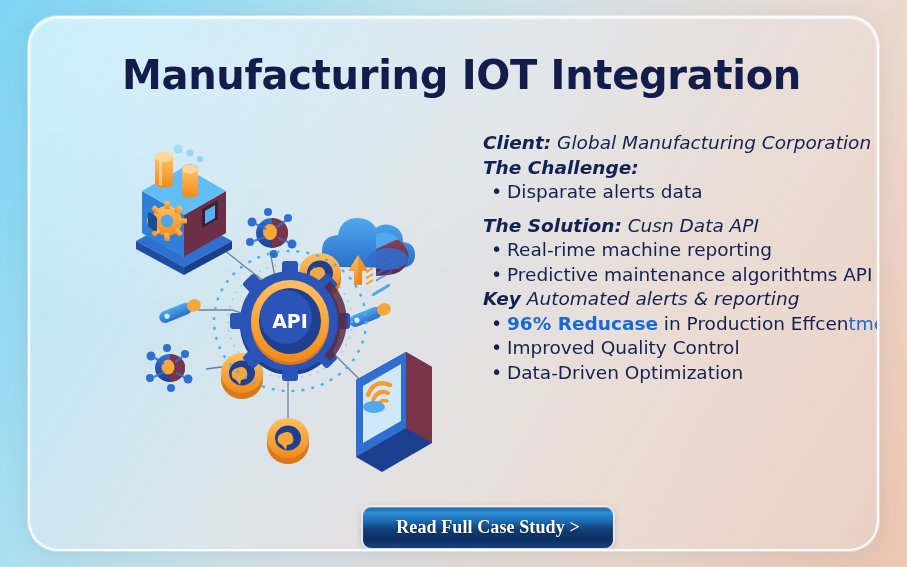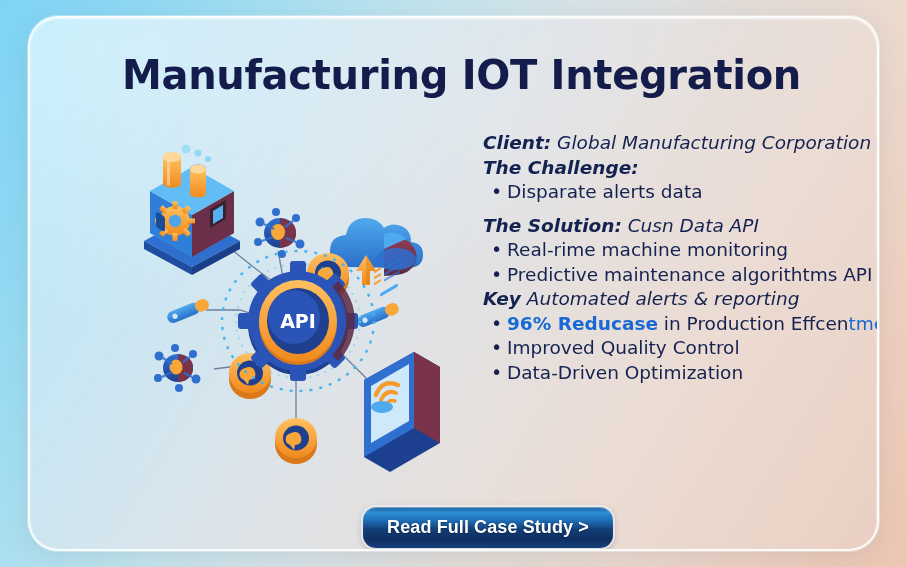--- a/index.html
+++ b/index.html
@@ -79,21 +79,21 @@
     font-size: 40px;
     font-weight: bold;
     letter-spacing: -0.3px;
     color: #131c4b;
     z-index: 4;
   }
 
   
   .illus {
     position: absolute;
-    left: 98px;
+    left: 90px;
     top: 125px;
     width: 345px;
     height: 345px;
     z-index: 3;
   }
   .illus svg { display: block; width: 345px; height: 345px; }
 
   
   .copy {
     position: absolute;
@@ -130,41 +130,41 @@
   .hl { color: #1769d6; font-weight: bold; }
   .hl-tail { color: #1769d6; }
 
   
   .cta {
     position: absolute;
     left: 333px;
     top: 489px;
     width: 250px;
     height: 41px;
-    border-radius: 13px;
+    border-radius: 8px;
     z-index: 5;
     background:
       linear-gradient(180deg,
         #1a5e9e 0%,
         #2b8fd4 14%,
         #1f6fb8 32%,
         #123f77 55%,
         #0d2f63 78%,
         #17417c 100%);
     box-shadow:
       0 0 0 2px rgba(255,255,255,0.55),
       0 2px 7px rgba(20,45,80,0.35),
       inset 0 1px 1px rgba(255,255,255,0.45);
     display: flex;
     align-items: center;
     justify-content: center;
     cursor: pointer;
     border: none;
     padding: 0;
-    font-family: Liberation Sans, sans-serif;
+    font-family: Liberation Serif, serif;
   }
   .cta-label {
     color: #ffffff;
     font-size: 18px;
     font-weight: bold;
     letter-spacing: 0.1px;
     text-shadow: 0 1px 2px rgba(0,0,0,0.40);
     white-space: nowrap;
   }
 </style>
@@ -406,21 +406,21 @@
       <div class="row">
         <span class="lbl">The Challenge:</span>
       </div>
 
       <div class="bullet">Disparate alerts data</div>
 
       <div class="row gap">
         <span class="lbl">The Solution:</span><span>  Cusn Data API</span>
       </div>
 
-      <div class="bullet">Real-rime machine monitoring</div>
+      <div class="bullet">Real-rime machine reporting</div>
       <div class="bullet">Predictive maintenance algorithtms API</div>
 
       <div class="row">
         <span class="lbl">Key</span><span> Automated alerts &amp; reporting</span>
       </div>
 
       <div class="bullet">
         <span class="hl">96% Reducase</span><span> in Production Effcen</span><span class="hl-tail">tme</span>
       </div>
       <div class="bullet">Improved Quality Control</div>

